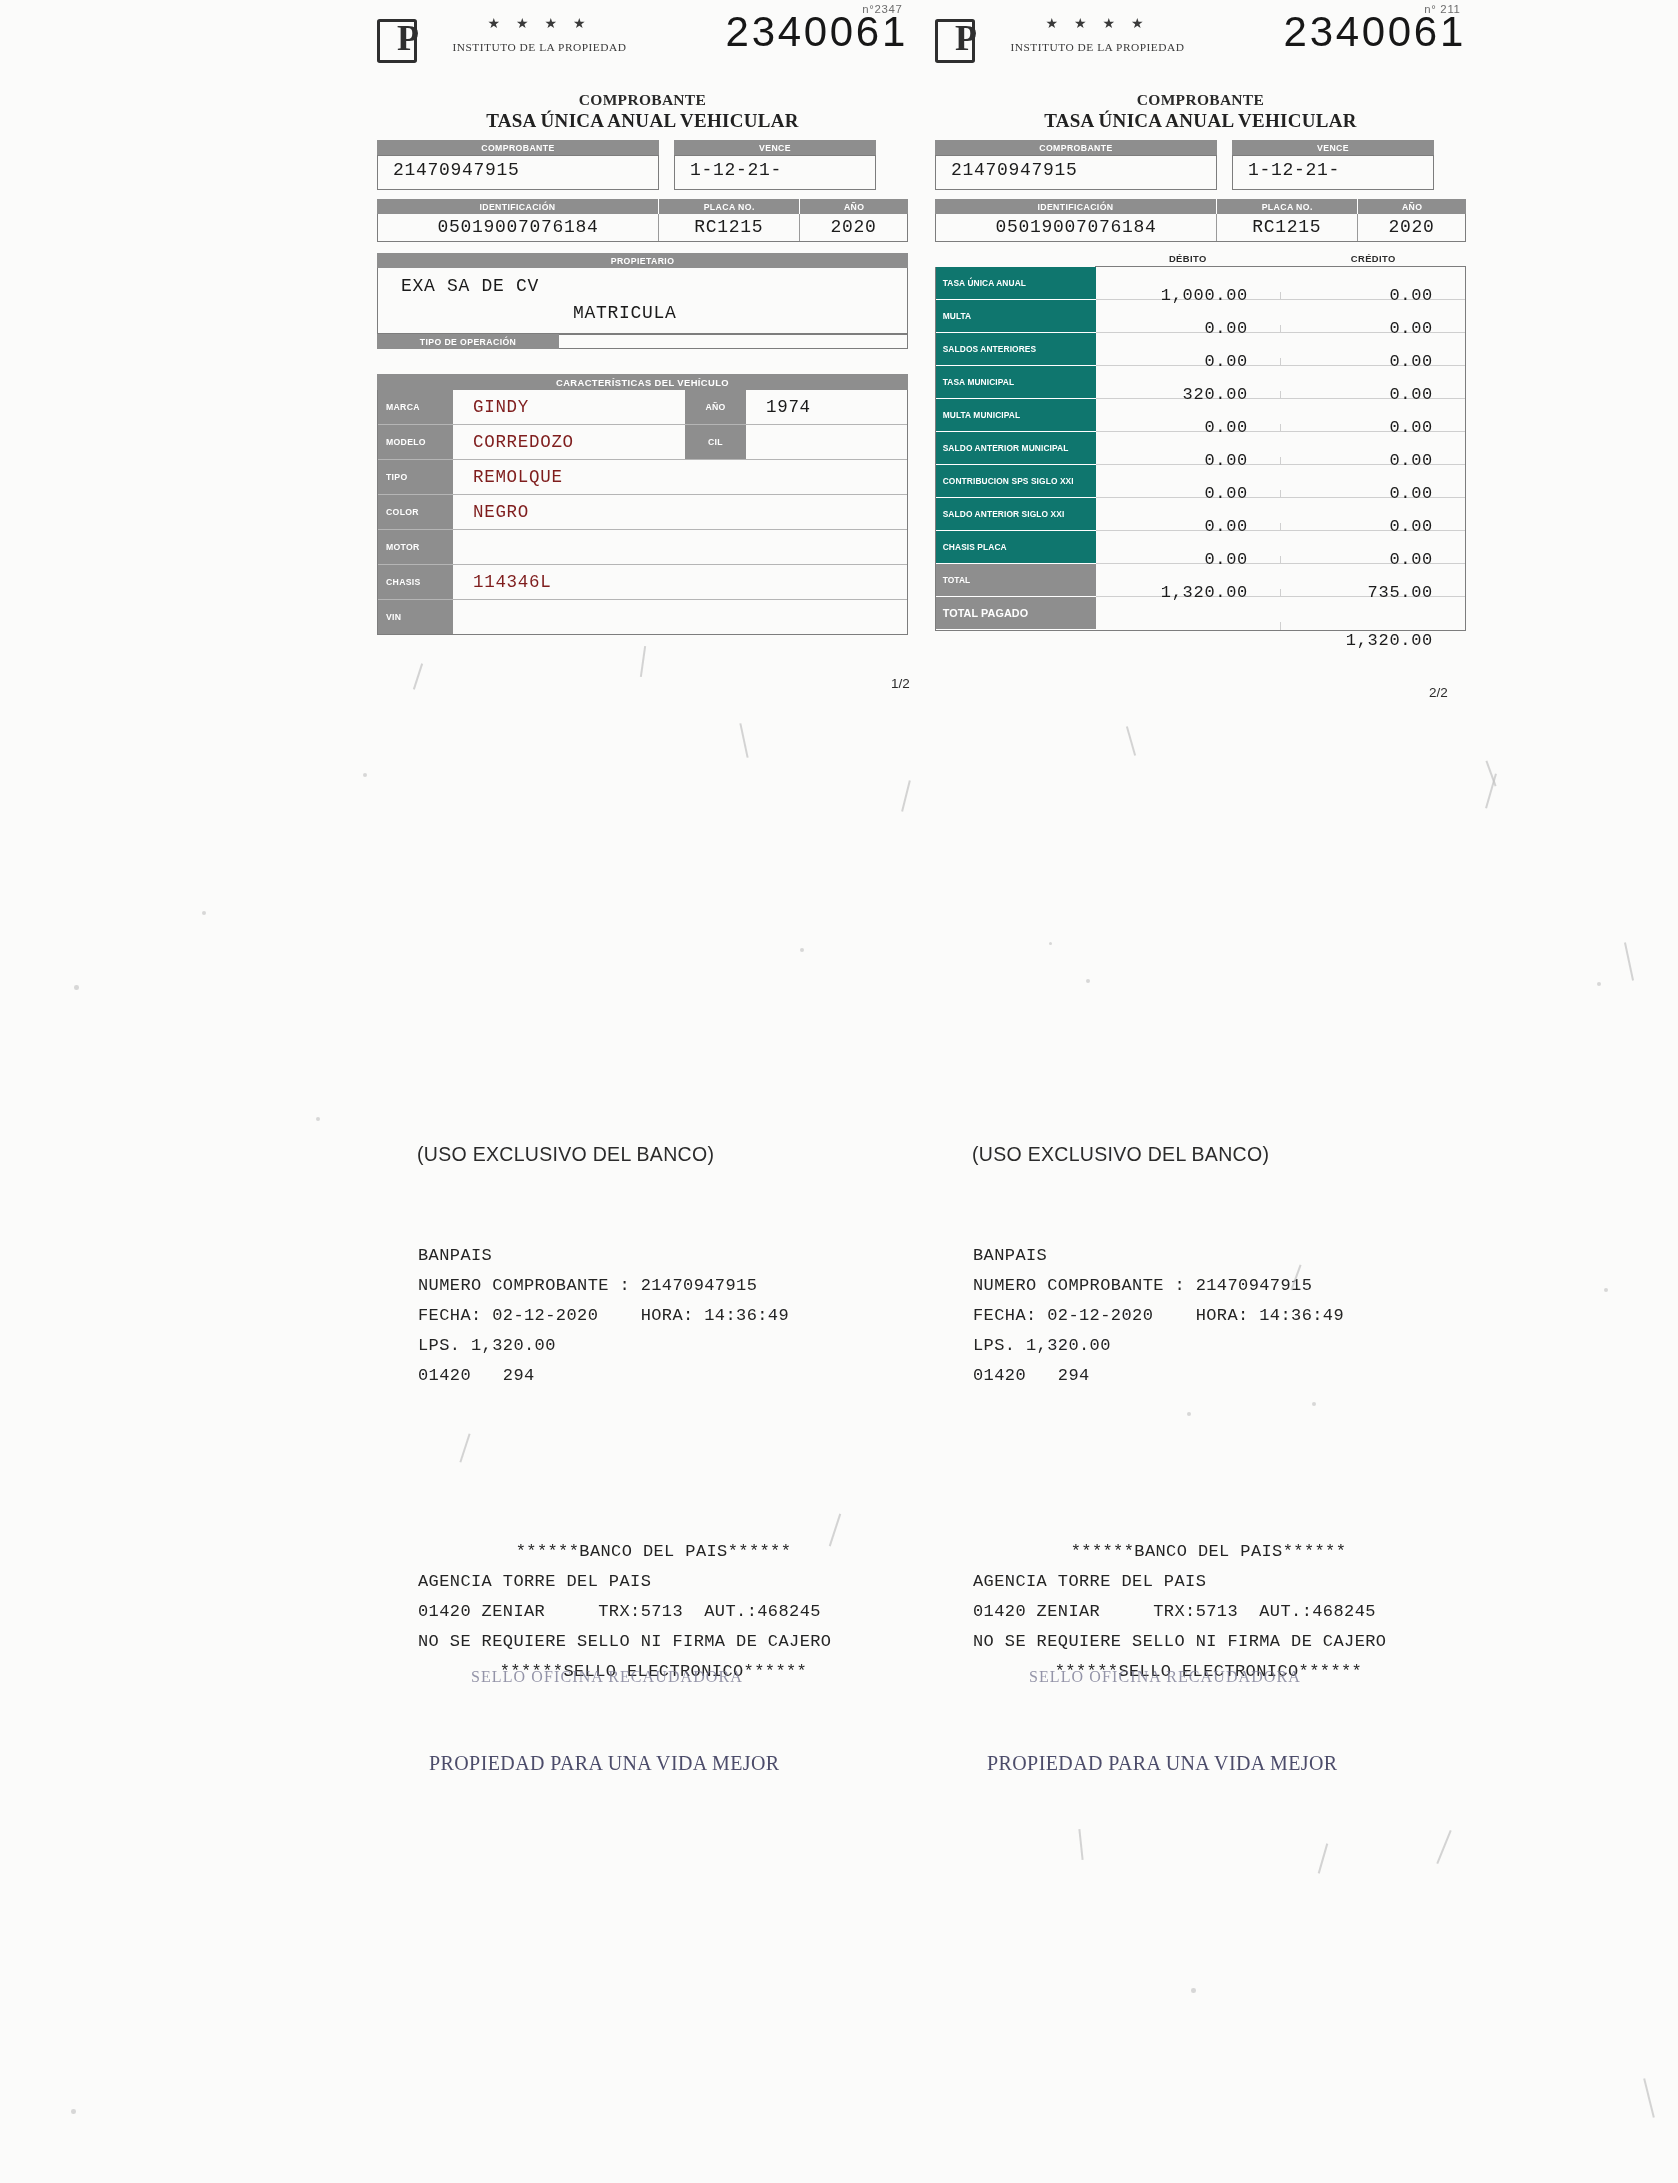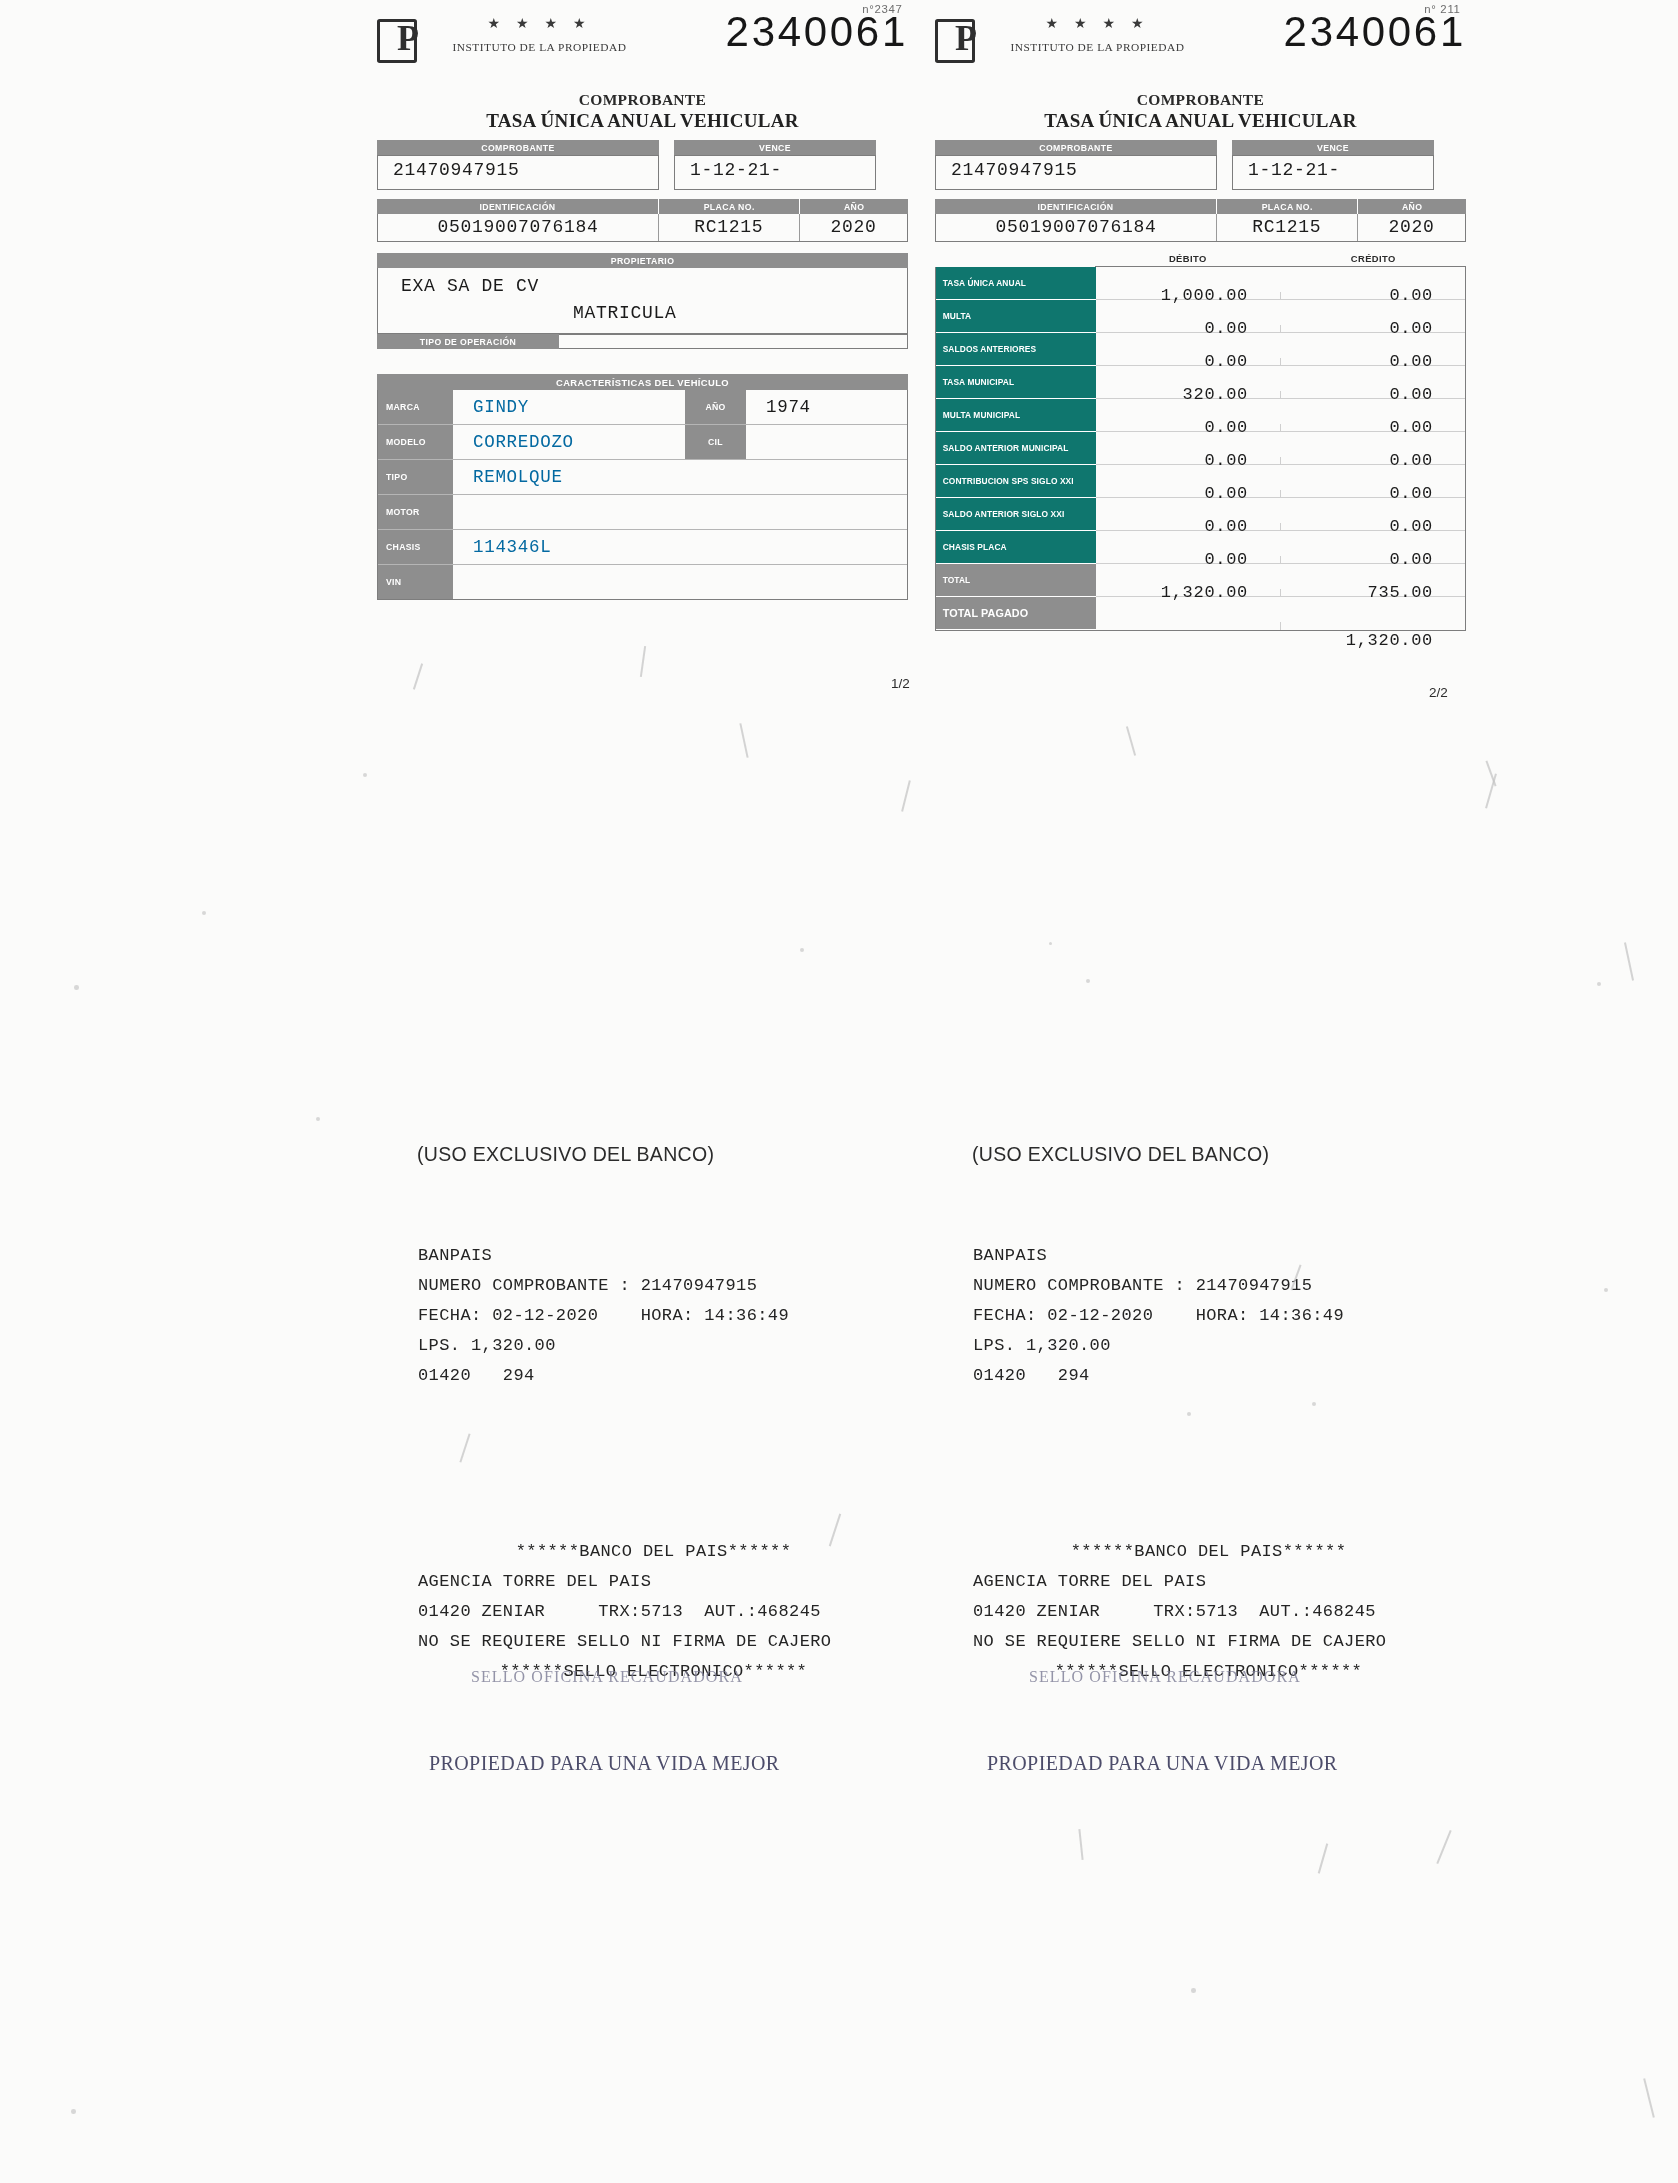--- a/index.html
+++ b/index.html
@@ -243,21 +243,21 @@
     letter-spacing: 0.3px;
   }
   .cval {
     flex: 1;
     font-family: "Liberation Mono", monospace;
     font-size: 17.5px;
     display: flex;
     align-items: center;
     padding-left: 20px;
     letter-spacing: 0.7px;
-    color: #0369a1;
+    color: #7f1d1d;
   }
   .clab2 {
     width: 61px;
     background: #8e8e8e;
     color: #fff;
     font-size: 8.7px;
     font-weight: bold;
     display: flex;
     align-items: center;
     justify-content: center;
@@ -451,20 +451,24 @@
         </div>
         <div class="crow">
           <div class="clab">MODELO</div>
           <div class="cval">CORREDOZO</div>
           <div class="clab2">CIL</div>
           <div class="cval2"></div>
         </div>
         <div class="crow">
           <div class="clab">TIPO</div>
           <div class="cval">REMOLQUE</div>
+        </div>
+        <div class="crow">
+          <div class="clab">COLOR</div>
+          <div class="cval">NEGRO</div>
         </div>
         <div class="crow">
           <div class="clab">MOTOR</div>
           <div class="cval"></div>
         </div>
         <div class="crow">
           <div class="clab">CHASIS</div>
           <div class="cval">114346L</div>
         </div>
         <div class="crow">

